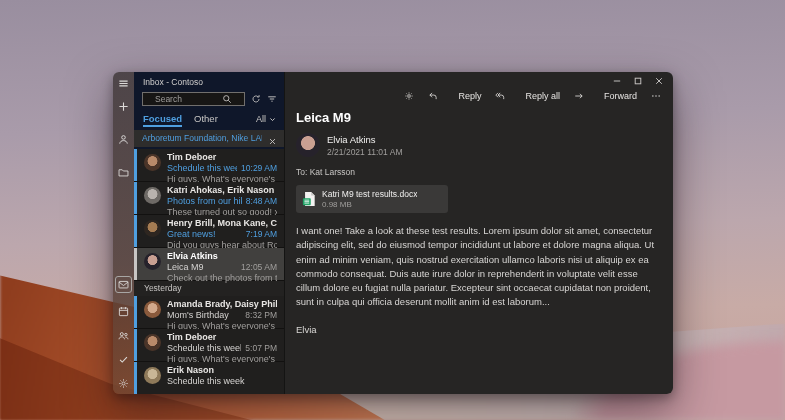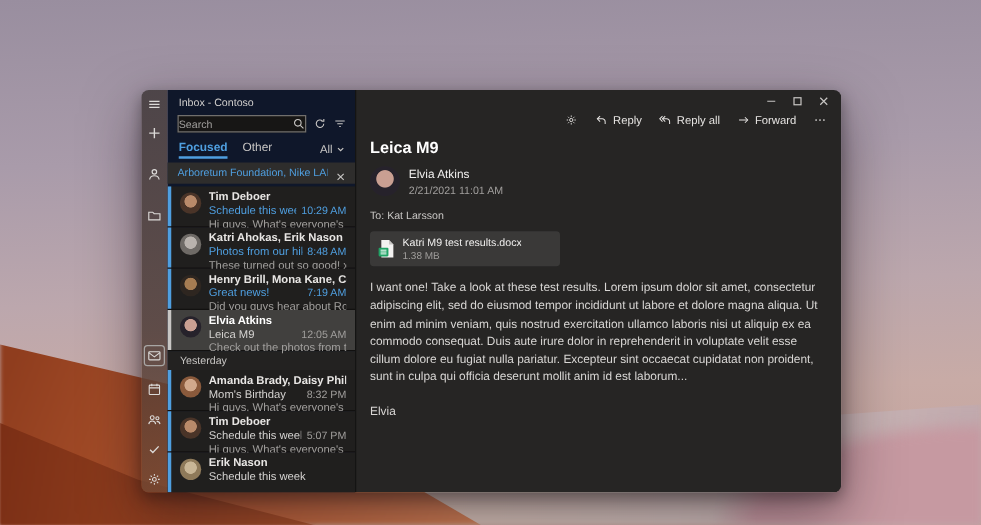--- a/index.html
+++ b/index.html
@@ -41,21 +41,21 @@
   .side-top{ display:flex; flex-direction:column; align-items:center; gap:22px; padding-top:12px; }
   .side-bottom{ margin-top:auto; display:flex; flex-direction:column; align-items:center; gap:13px; }
   .side-ic{ width:11px; height:11px; color:#dcdad8; display:flex; align-items:center; justify-content:center; }
   .side-ic svg{ width:11px; height:11px; }
   .sel-box{ border:1px solid #a8a6a4; border-radius:3px; padding:2px; display:flex; }
   
   .left-pane{ width:150px; flex:none; background:#0f172a; display:flex; flex-direction:column; }
   .pane-title{ font-size:8.5px; color:#d0cecc; padding:5px 0 4px 9px; flex:none; }
   .search-row{ display:flex; align-items:center; gap:6px; padding:0 7px 0 8px; height:16px; flex:none; }
   .search-box{ flex:1; min-width:0; display:flex; align-items:center; gap:3px;
-    border:1px solid #716f6d; background:#171615; height:14px; padding:0 0; }
+    border:1px solid #716f6d; background:#171615; height:14px; padding:0 12px; }
   .search-box input{ flex:1; min-width:0; background:transparent; border:0; outline:0;
     color:#d0cecc; font-size:8.5px; font-family:inherit; padding:0; }
   .search-box input::placeholder{ color:#a19f9d; }
   .icon-btn{ color:#c8c6c4; display:flex; }
   .icon-btn svg{ width:10px; height:10px; }
   .tabs{ display:flex; align-items:flex-end; gap:12px; padding:5px 8px 0 9px; height:20px; flex:none; }
   .tab{ font-size:9.5px; color:#c8c6c4; padding-bottom:3px; }
   .tab.active{ color:var(--accent); border-bottom:2px solid var(--accent); padding-bottom:1px; font-weight:700; }
   .tab-filter{ margin-left:auto; display:flex; align-items:center; gap:3px; font-size:9px; color:#c8c6c4; padding-bottom:3px; }
   .tab-filter svg{ width:7px; height:7px; }
@@ -81,21 +81,21 @@
   .email-preview{ font-size:9px; color:#a19f9d; white-space:nowrap; overflow:hidden; }
   .list-divider{ height:15px; background:#232221; color:#c8c6c4; font-size:8.5px; padding:2px 0 0 10px; }
   
   .right-pane{ flex:1; min-width:0; background:#262524; border-left:1px solid rgba(0,0,0,.45);
     position:relative; display:flex; flex-direction:column; }
   .win-controls{ position:absolute; top:4px; right:9px; display:flex; gap:11px; }
   .win-btn{ color:#c8c6c4; display:flex; padding:1px; }
   .win-btn svg{ width:8px; height:8px; }
   .msg-toolbar{ display:flex; align-items:center; justify-content:flex-end; gap:14px;
     padding:17px 12px 0 0; height:31px; flex:none; font-size:9px; color:#e6e4e2; }
-  .toolbar-btn{ display:flex; align-items:center; gap:4px; }
+  .toolbar-btn{ display:flex; align-items:center; gap:20px; }
   .toolbar-btn svg{ width:10px; height:10px; }
   .msg-subject{ font-size:13px; font-weight:700; color:#ffffff; padding:7px 12px 0 11px; }
   .msg-sender{ display:flex; align-items:center; gap:7px; padding:8px 12px 0 11px; }
   .sender-avatar{ width:24px; height:24px; border-radius:50%; flex:none; }
   .sender-name{ font-size:9.5px; color:#f0efee; }
   .sender-date{ font-size:8.5px; color:#a19f9d; margin-top:2px; }
   .msg-to{ font-size:8.5px; color:#c8c6c4; padding:10px 12px 0 11px; }
   .attachment{ margin:8px 0 0 11px; width:152px; background:#3a3938; border-radius:3px;
     display:flex; align-items:center; gap:6px; padding:4px 6px; }
   .att-icon svg{ width:14px; height:16px; display:block; }
@@ -384,21 +384,21 @@
       <span class="att-icon">
         <svg viewBox="0 0 16 18">
             <path d="M3.5 1h7l4 4v12h-11z" fill="#f3f2f1"></path>
             <path d="M10.5 1l4 4h-4z" fill="#c8c6c4"></path>
             <rect x="1" y="8" width="9" height="8" rx="1" fill="#21a366"></rect>
             <path d="M2.8 10.3h5.4M2.8 12h5.4M2.8 13.7h5.4" stroke="#ffffff" stroke-width="0.9"></path>
           </svg>
       </span>
       <span style="min-width:0">
         <div class="att-name">Katri M9 test results.docx</div>
-        <div class="att-size">1.38 MB</div>
+        <div class="att-size">0.98 MB</div>
       </span>
     </div>
 
     <div class="msg-body">
       <p class="gap">I want one! Take a look at these test results. Lorem ipsum dolor sit amet, consectetur adipiscing elit, sed do eiusmod tempor incididunt ut labore et dolore magna aliqua. Ut enim ad minim veniam, quis nostrud exercitation ullamco laboris nisi ut aliquip ex ea commodo consequat. Duis aute irure dolor in reprehenderit in voluptate velit esse cillum dolore eu fugiat nulla pariatur. Excepteur sint occaecat cupidatat non proident, sunt in culpa qui officia deserunt mollit anim id est laborum...</p>
       <p>Elvia</p>
     </div>
   </div>
 </div>
 

